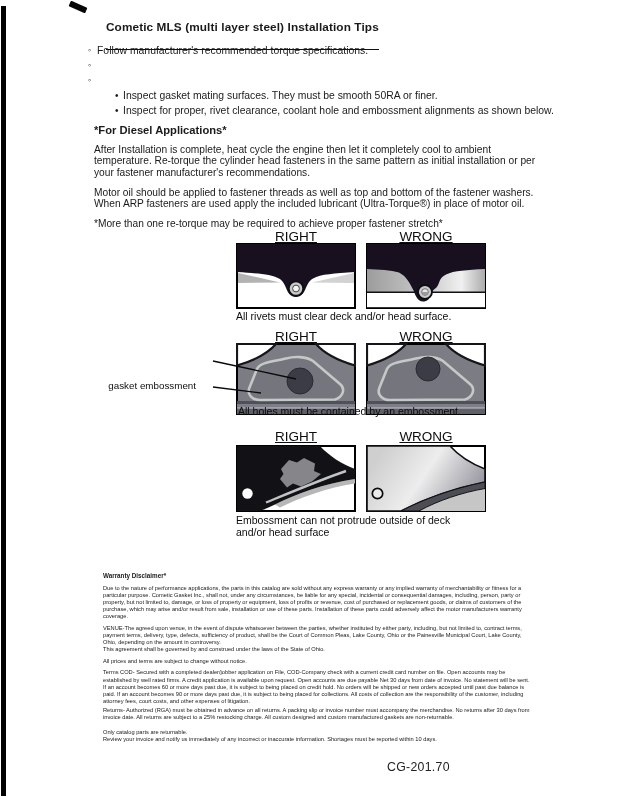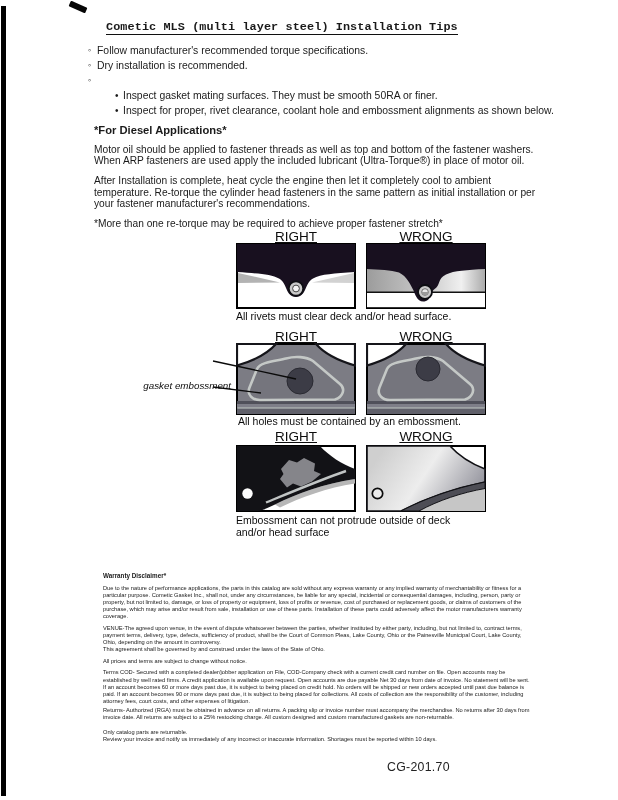--- a/index.html
+++ b/index.html
@@ -3,21 +3,21 @@
 <meta charset="utf-8">
 <style>
   html,body{margin:0;padding:0;background:#fff;}
   .page{position:relative;width:618px;height:800px;background:#ffffff;overflow:hidden;
         font-family:"Liberation Sans",sans-serif;color:#1a1a1a;}
   .edge-bar{position:absolute;left:1px;top:6px;width:5px;height:790px;background:#000;}
   .scan-mark{position:absolute;left:69px;top:4px;width:18px;height:6px;background:#060606;
              transform:rotate(24deg);border-radius:1px;}
   
   .title{position:absolute;left:106px;top:20px;font-size:11.8px;font-weight:bold;
-         letter-spacing:.1px;border-bottom:1.6px solid #101010;padding-bottom:0;white-space:nowrap;font-family:Liberation Mono, monospace;}
+         letter-spacing:.1px;border-bottom:1.6px solid #101010;padding-bottom:15px;white-space:nowrap;}
   
   .bullets{position:absolute;left:88px;top:43px;width:490px;font-size:10.4px;line-height:15.1px;}
   .b-line{display:flex;}
   .b-line .mk{width:9px;flex:0 0 9px;font-size:9px;}
   .b-line.sub{margin-left:27px;}
   .b-line.sub .mk{width:8px;flex:0 0 8px;font-size:10px;}
   
   .diesel{position:absolute;left:94px;top:112px;width:456px;margin-top:12px;}
   .diesel h2{margin:0 0 8px 0;font-size:11.2px;font-weight:bold;}
   .diesel p{margin:0 0 8.5px 0;font-size:10.2px;line-height:11.4px;max-width:450px;}
@@ -45,39 +45,38 @@
 
   <div class="title">Cometic MLS (multi layer steel) Installation Tips</div>
 
   <div class="bullets">
     <div class="b-line">
       <span class="mk">◦</span>
       <span>Follow manufacturer's recommended torque specifications.</span>
     </div>
     <div class="b-line">
       <span class="mk">◦</span>
-      <span>Dry installation is recommended.</span>
     </div>
     <div class="b-line">
       <span class="mk">◦</span>
     </div>
     <div class="b-line sub">
       <span class="mk">•</span>
       <span>Inspect gasket mating surfaces.  They must be smooth 50RA or finer.</span>
     </div>
     <div class="b-line sub">
       <span class="mk">•</span>
       <span>Inspect for proper, rivet clearance, coolant hole and embossment alignments as shown below.</span>
     </div>
   </div>
 
   <div class="diesel">
     <h2>*For Diesel Applications*</h2>
+    <p style="max-width:443px;">After Installation is complete, heat cycle the engine then let it completely cool to ambient temperature. Re-torque the cylinder head fasteners in the same pattern as initial installation or per your fastener manufacturer's recommendations.</p>
     <p>Motor oil should be applied to fastener threads as well as top and bottom of the fastener washers. When ARP fasteners are used apply the included lubricant (Ultra-Torque®) in place of motor oil.</p>
-    <p style="max-width:443px;">After Installation is complete, heat cycle the engine then let it completely cool to ambient temperature. Re-torque the cylinder head fasteners in the same pattern as initial installation or per your fastener manufacturer's recommendations.</p>
     <p class="last">*More than one re-torque may be required to achieve proper fastener stretch*</p>
   </div>
 
   <div class="dlabel" style="left:236px;top:229px;">RIGHT</div>
   <div class="dlabel" style="left:366px;top:229px;">WRONG</div>
 
   <svg class="dbox" style="left:236px;top:243px;" width="120" height="66" viewBox="0 0 120 66">
     <rect x="1" y="1" width="118" height="64" fill="#ffffff" stroke="#000" stroke-width="2"></rect>
     <polygon points="2,30 44,39.5 2,40" fill="#b3b3b3"></polygon>
     <polygon points="118,30 76,39.5 118,40" fill="#d2d2d2"></polygon>
@@ -103,21 +102,21 @@
     <circle cx="59" cy="49" r="7" fill="#c9c9c9" stroke="#0d0d12" stroke-width="1.8"></circle>
     <circle cx="59" cy="49" r="3.3" fill="#e9e9e9" stroke="#555" stroke-width="0.8"></circle>
     <path d="M55.7,49 A3.3,3.3 0 0 0 62.3,49 Z" fill="#9a9a9a"></path>
   </svg>
 
   <div class="dcap" style="left:236px;top:311px;">All rivets must clear deck and/or head surface.</div>
 
   <div class="dlabel" style="left:236px;top:329px;">RIGHT</div>
   <div class="dlabel" style="left:366px;top:329px;">WRONG</div>
 
-  <div class="ann" style="left:135px;top:380px;font-style:italic;">gasket embossment</div>
+  <div class="ann" style="left:100px;top:380px;">gasket embossment</div>
 
   <svg class="dbox" style="left:236px;top:343px;" width="120" height="72" viewBox="0 0 120 72">
     <rect x="1" y="1" width="118" height="70" fill="#7c7c84" stroke="#000" stroke-width="2"></rect>
     <rect x="1" y="58" width="118" height="3" fill="#50505a"></rect>
     <rect x="1" y="61" width="118" height="3.4" fill="#7e7e88"></rect>
     <rect x="1" y="64.2" width="118" height="1.6" fill="#a9adad"></rect>
     <rect x="1" y="65.8" width="118" height="5.2" fill="#60606a"></rect>
     <path d="M50,15.5 C59,13 70,13.5 77,18 L104,41 C109.5,45.5 107.5,53.5 99,56.5 L25,57 C16.5,57.5 10.5,51.5 13.5,44.5 L21,26 C24.5,18.5 41,18 50,15.5 Z" fill="#75757d" stroke="#c4c8c6" stroke-width="2.6"></path>
     <path d="M1,1 H40 C33,9 20,17 1,22.5 Z" fill="#ffffff" stroke="#15151a" stroke-width="2.2"></path>
     <path d="M119,1 H80 C87,9 100,17 119,22.5 Z" fill="#ffffff" stroke="#15151a" stroke-width="2.2"></path>
@@ -134,21 +133,21 @@
     <path d="M1,1 H40 C33,9 20,17 1,22.5 Z" fill="#ffffff" stroke="#15151a" stroke-width="2.2"></path>
     <path d="M119,1 H80 C87,9 100,17 119,22.5 Z" fill="#ffffff" stroke="#15151a" stroke-width="2.2"></path>
     <circle cx="62" cy="26" r="12" fill="#3c3c46" stroke="#2a2a32" stroke-width="1"></circle>
   </svg>
 
   <svg class="leader" width="420" height="100" viewBox="0 0 420 100">
     <line x1="103" y1="31" x2="186" y2="49" stroke="#0a0a0a" stroke-width="1.4"></line>
     <line x1="103" y1="57" x2="151" y2="63" stroke="#0a0a0a" stroke-width="1.4"></line>
   </svg>
 
-  <div class="dcap" style="left:238px;top:416px;">All holes must be contained by an embossment.</div>
+  <div class="dcap" style="left:238px;top:406px;">All holes must be contained by an embossment.</div>
 
   <div class="dlabel" style="left:236px;top:429px;">RIGHT</div>
   <div class="dlabel" style="left:366px;top:429px;">WRONG</div>
 
   <svg class="dbox" style="left:236px;top:445px;" width="120" height="67" viewBox="0 0 120 67">
     <rect x="1" y="1" width="118" height="65" fill="#ffffff" stroke="#000" stroke-width="2"></rect>
     <path d="M119,34 C88,38.5 60,49 39,59.5 L44,62.5 C63,53 92,42.5 119,38.5 Z" fill="#b7b7b7"></path>
     <path d="M1,1 H84 C93,11 106,19 119,24 L119,34 C88,38.5 60,49 39,59.5 C31,63.5 26,65.5 22,66 L1,66 Z" fill="#121216"></path>
     <path d="M45,24 L53,15 L61,17.5 L68,13 L79,18.5 L78,26 L85,29 L76,36.5 L65,41.5 L57,38.5 L51,42.5 L44,34 L47.5,29 Z" fill="#85858a"></path>
     <path d="M30,57.5 C58,46 88,33.5 110,26" stroke="#c0c4c4" stroke-width="2.4" fill="none"></path>

